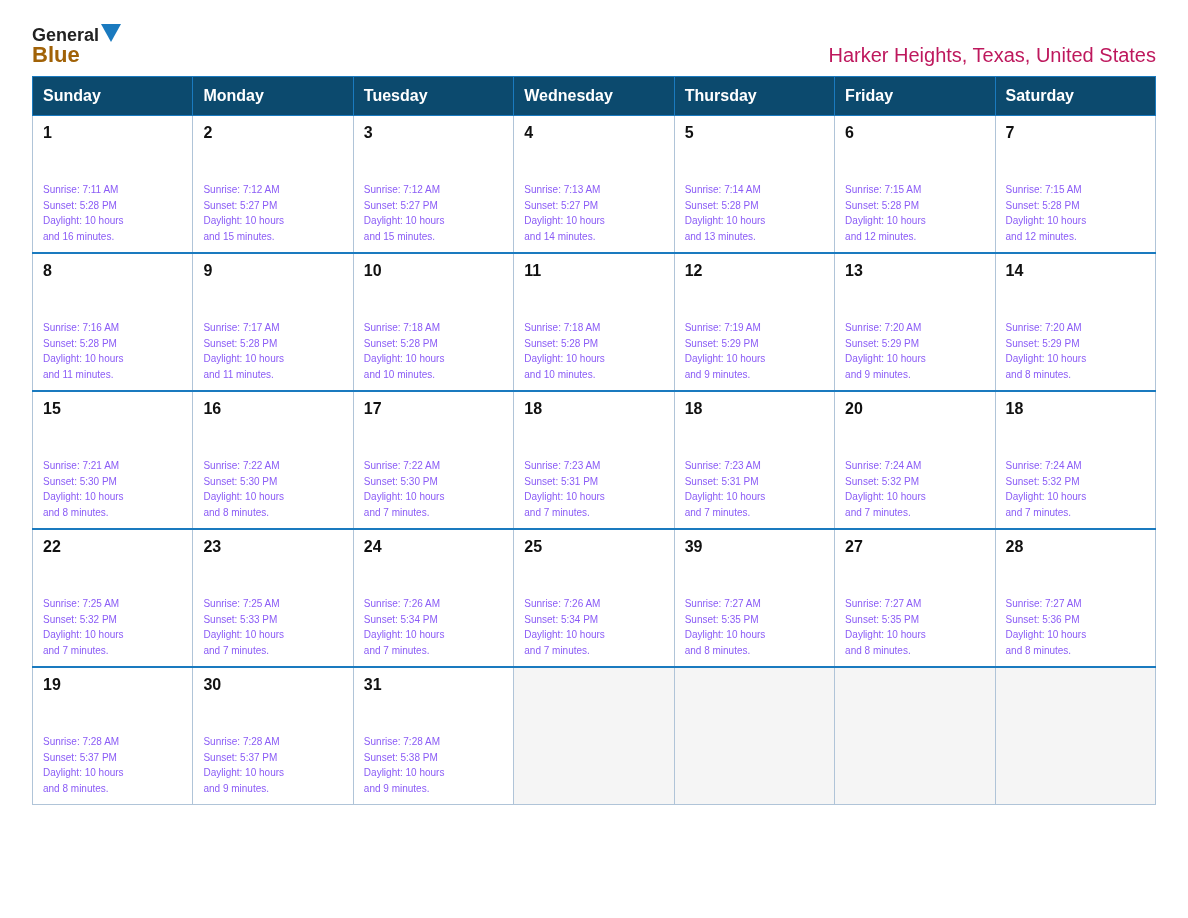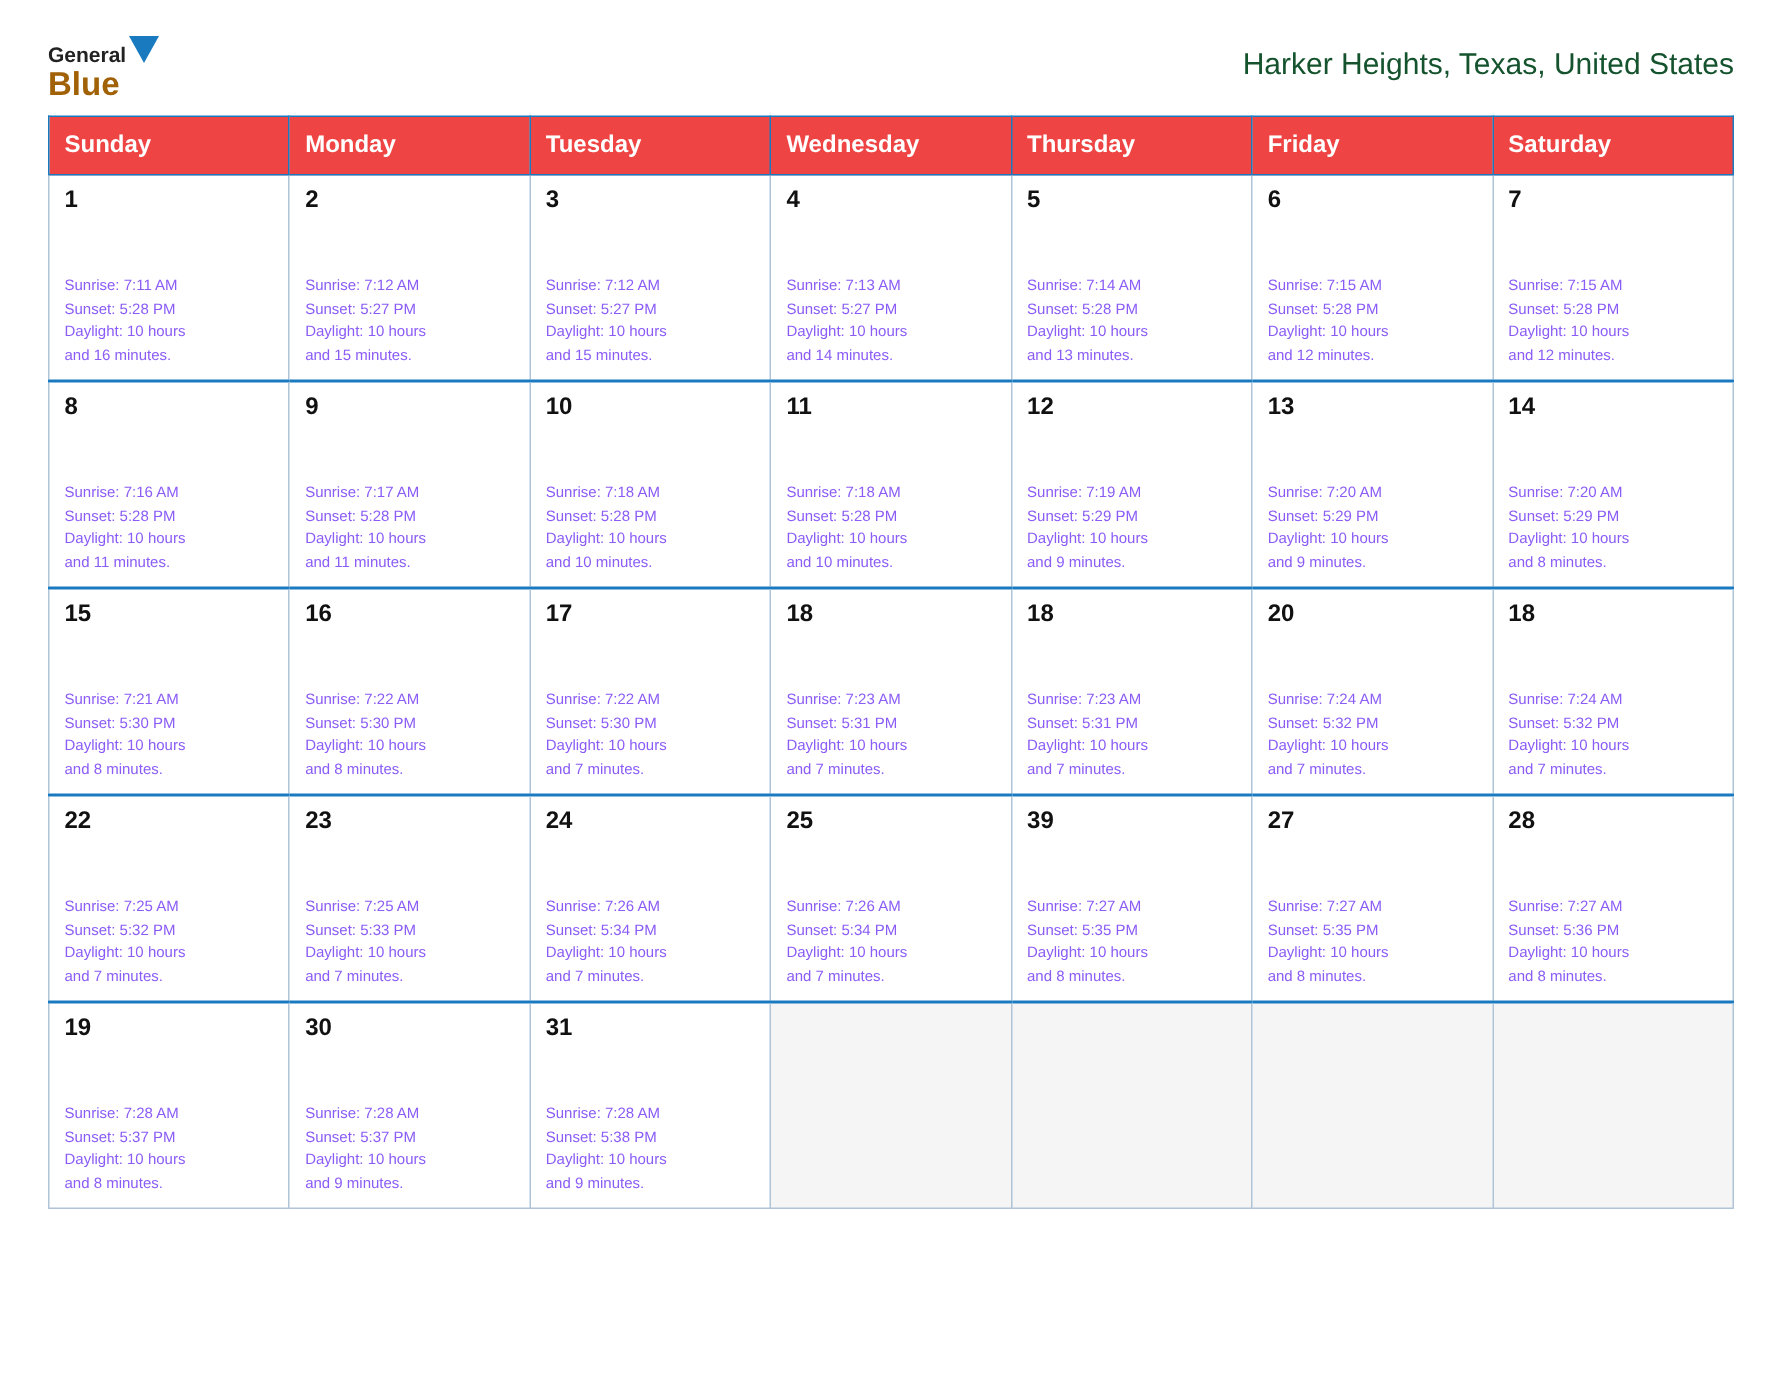--- a/index.html
+++ b/index.html
@@ -15,51 +15,51 @@
       justify-content: space-between;
       align-items: flex-start;
       margin-bottom: 6px;
     }
     .logo {
       display: flex;
       align-items: center;
       gap: 0;
     }
     .logo-text-general {
-      font-size: 14px;
+      font-size: 18px;
       font-weight: bold;
       color: #222;
       letter-spacing: 0;
     }
     .logo-text-blue {
       font-size: 22px;
       font-weight: bold;
       color: #a16207;
     }
     .title-block {
       text-align: right;
     }
     .month-title {
       font-size: 48px;
       font-weight: bold;
       color: #111;
       line-height: 1.1;
     }
     .location-title {
       font-size: 20px;
-      color: #14532d;
-      margin-top: 8px;
+      color: #be185d;
+      margin-top: 20px;
     }
     .calendar-table {
       width: 100%;
       border-collapse: collapse;
       margin-top: 8px;
     }
     .calendar-table th {
-      background-color: #ef4444;
+      background-color: #0c4a6e;
       color: #fff;
       font-size: 16px;
       font-weight: 600;
       padding: 10px 10px;
       text-align: left;
       border: 1px solid #1a7abf;
       margin-top: 24px;
     }
     .calendar-table td {
       vertical-align: top;

